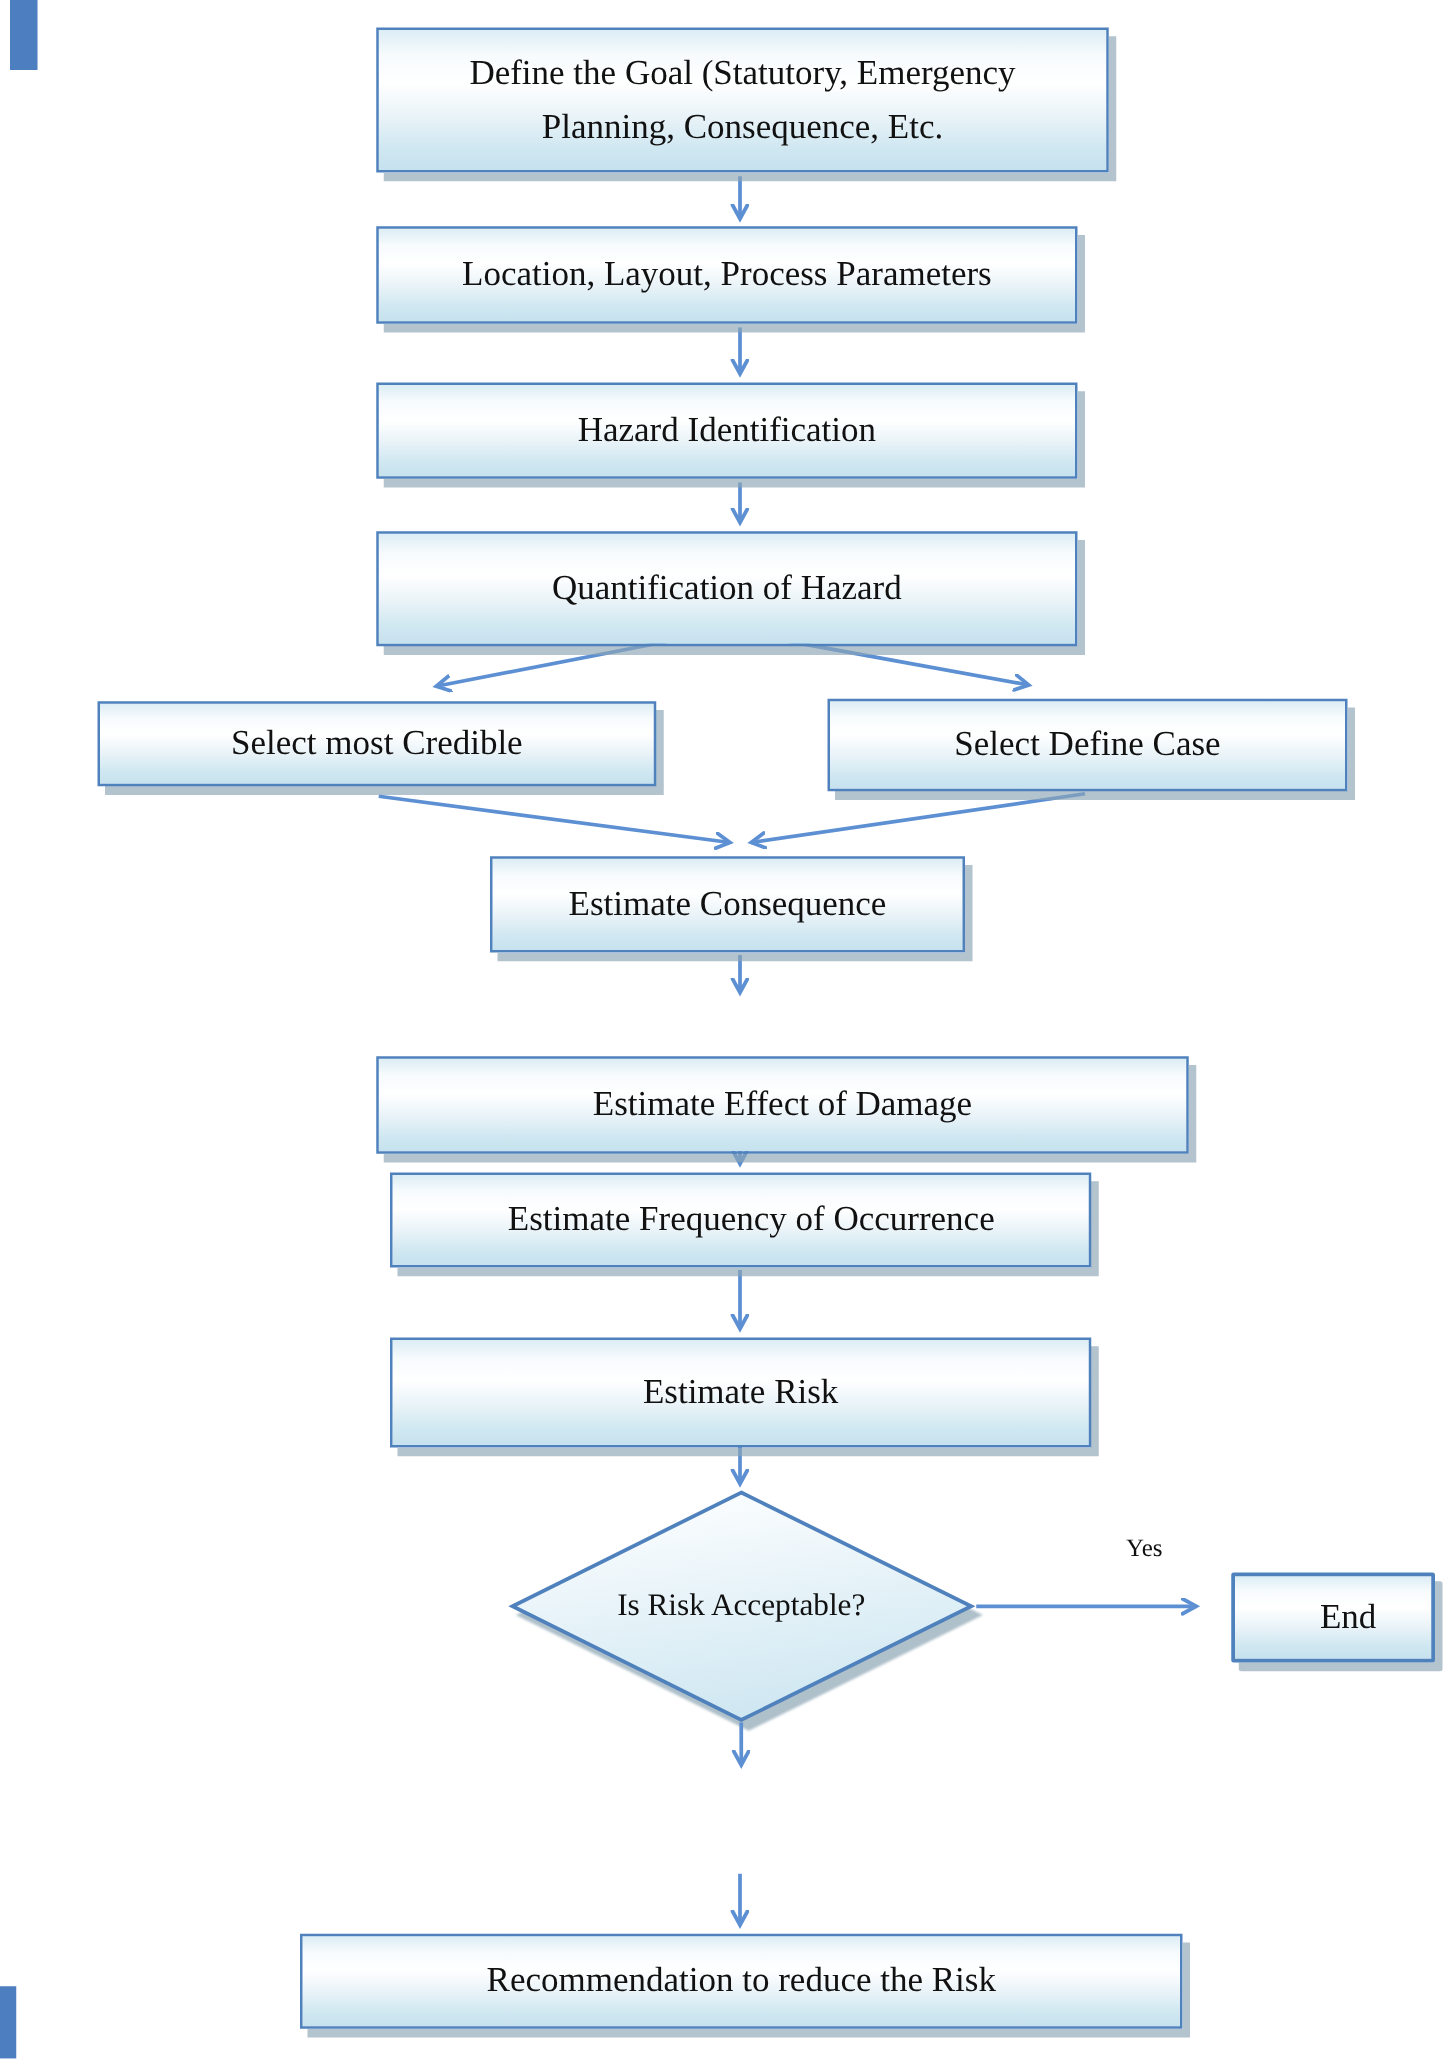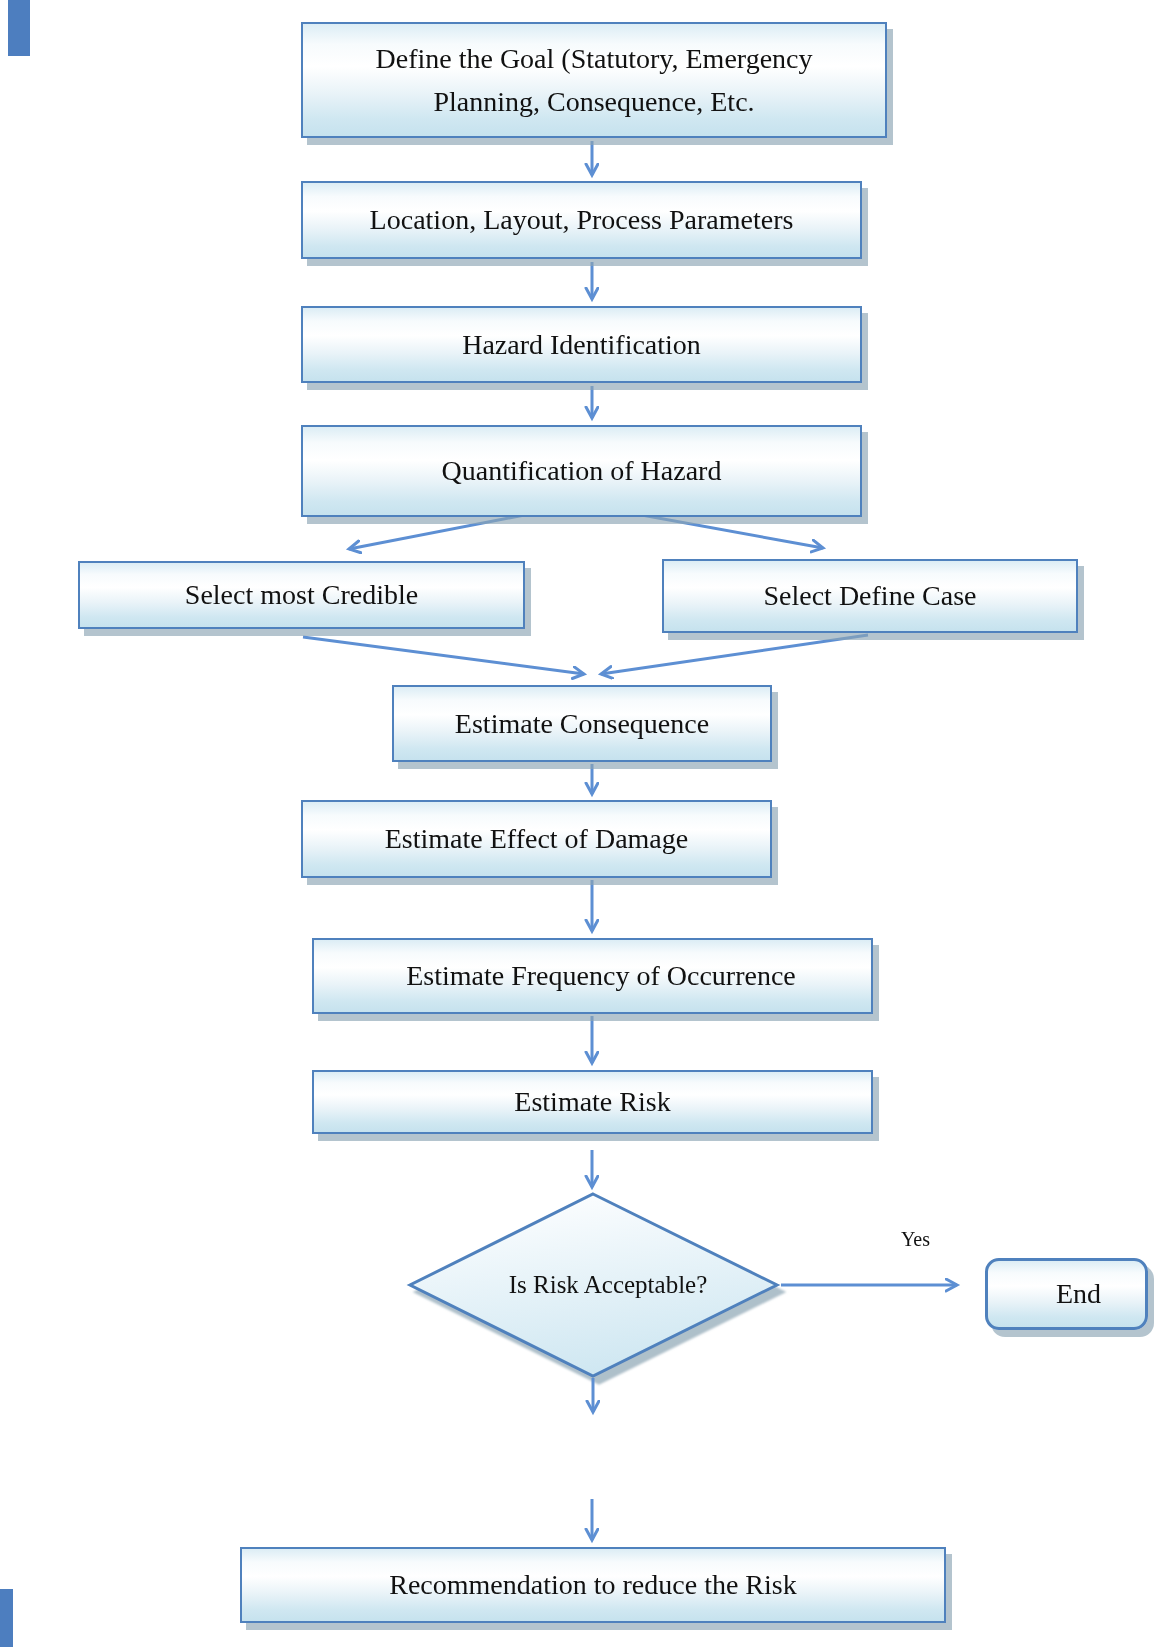--- a/index.html
+++ b/index.html
@@ -30,21 +30,21 @@
     display:flex;align-items:center;justify-content:center;
     text-align:center;
     background:var(--fill-grad);
     border:2.5px solid var(--border);
     box-shadow:6px 7px 0 var(--shadow);
     box-sizing:border-box;
     font-size:28px;
     line-height:1.55;
   }
   .node .lbl{display:block;}
-  .rounded{border-radius:14px;border-width:3px;padding-left:24px;}
+  .rounded{border-radius:2px;border-width:3px;padding-left:24px;}
   .diamond-label{
     position:absolute;z-index:3;
     display:flex;align-items:center;justify-content:center;
     text-align:center;font-size:25px;line-height:2.1;
   }
   .diamond-label .lbl{display:block;width:200px;}
   .edge-label{
     position:absolute;z-index:3;
     font-size:20px;text-align:right;
   }
@@ -113,33 +113,33 @@
   </div>
 
   <div class="node" style="left:662px;top:559px;width:416px;height:74px;">
     <span class="lbl">Select Define Case</span>
   </div>
 
   <div class="node" style="left:392px;top:685px;width:380px;height:77px;">
     <span class="lbl">Estimate Consequence</span>
   </div>
 
-  <div class="node" style="left:301px;top:800px;width:471px;height:78px;">
+  <div class="node" style="left:301px;top:845px;width:650px;height:78px;">
     <span class="lbl">Estimate Effect of Damage</span>
   </div>
 
   <div class="node" style="left:312px;top:938px;width:561px;height:76px;padding-left:17px;">
     <span class="lbl">Estimate Frequency of Occurrence</span>
   </div>
 
-  <div class="node" style="left:312px;top:1070px;width:561px;height:64px;">
+  <div class="node" style="left:312px;top:1070px;width:561px;height:88px;">
     <span class="lbl">Estimate Risk</span>
   </div>
 
-  <div class="diamond-label" style="left:458px;top:1216px;width:300px;height:138px;">
+  <div class="diamond-label" style="left:443px;top:1216px;width:300px;height:138px;">
     <span class="lbl">Is Risk Acceptable?</span>
   </div>
 
   <div class="edge-label" style="left:810px;top:1228px;width:120px;">Yes</div>
 
   <div class="node rounded" style="left:985px;top:1258px;width:163px;height:72px;">
     <span class="lbl">End</span>
   </div>
 
 

